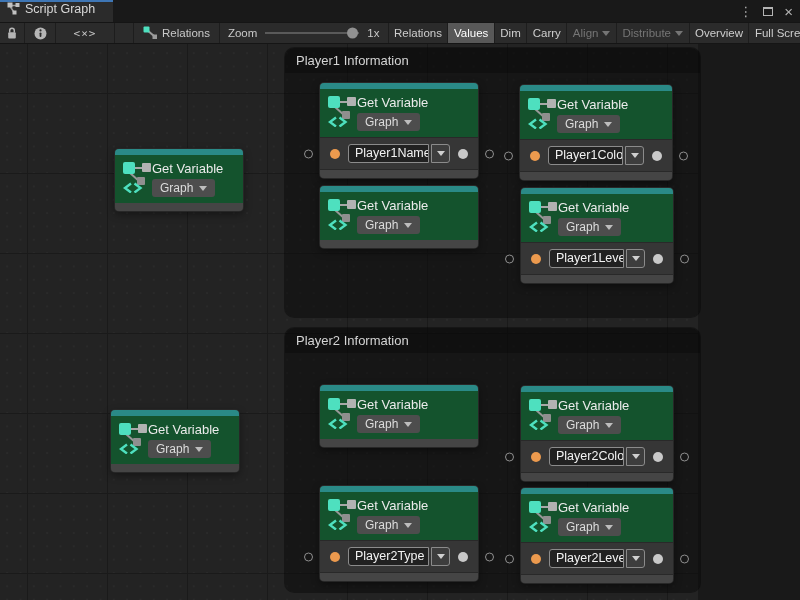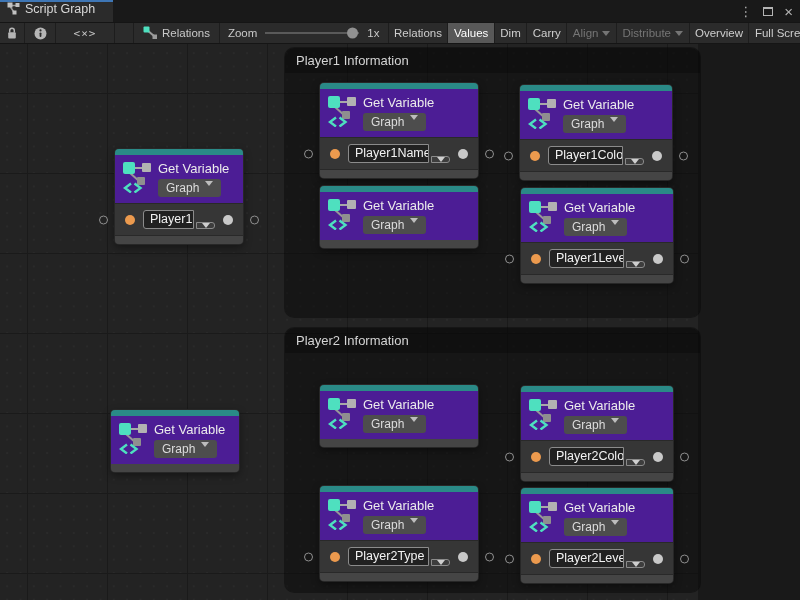--- a/index.html
+++ b/index.html
@@ -61,35 +61,35 @@
   .group-title { color:#d4d4d4; font-size:13px; }
   .g1 { left:285px; top:4px; width:415px; height:269px; }
   .g2 { left:285px; top:284px; width:415px; height:264px; }
 
   
   .node { position:absolute; width:158px; background:#3a3a3a; border-radius:4px;
           box-shadow:0 0 0 1px #272727, 0 3px 8px rgba(0,0,0,0.45); }
   .node.w2 { width:152px; }
   .node.small { width:128px; }
   .node-accent { height:6px; background:#2a8a87; border-radius:4px 4px 0 0; }
-  .node-header { display:flex; align-items:flex-start; gap:6px; padding:5px 20px 6px 7px;
-                 background:#4c1d95; }
+  .node-header { display:flex; align-items:flex-start; padding:5px 20px 6px 7px;
+                 background:#14532d; }
   .node-icon { flex-shrink:0; display:block; margin-top:1px; }
   .head-text { display:flex; flex-direction:column; gap:3px; padding-top:1px; }
   .node-title { color:#ebebeb; font-size:13px; line-height:15px; white-space:nowrap; }
-  .kind-btn { display:inline-flex; align-items:flex-start; gap:6px; background:#4d4d4d;
+  .kind-btn { display:inline-flex; align-items:center; gap:6px; background:#4d4d4d;
               border-radius:3px; padding:2px 8px; color:#dcdcdc; font-size:12px;
               width:max-content; }
   .node-row { position:relative; display:flex; align-items:center; height:33px;
               padding:0 10px; background:#363636; border-top:1px solid #292929;
               border-bottom:1px solid #292929; }
   .port-dot { width:10px; height:10px; border-radius:50%; flex-shrink:0; }
   .orange { background:#ec9a4e; }
   .graydot { background:#c9c9c9; }
-  .var-select { flex:1; display:flex; gap:2px; margin:0 8px; min-width:0;align-items:flex-end; }
+  .var-select { flex:1; display:flex; gap:2px; margin:0 8px; min-width:0; }
   .var-field { flex:1; min-width:0; background:#212121; border:1px solid #8b8b8b;
                border-radius:3px 0 0 3px; color:#f2f2f2; font-size:12.5px;
                padding:1px 6px 2px; white-space:nowrap; overflow:hidden; }
   .var-caret-btn { width:19px; background:#3d3d3d; border:1px solid #8b8b8b;
                    border-radius:0 3px 3px 0; display:flex; align-items:center;
                    justify-content:center; flex-shrink:0; }
   .var-caret-btn .caret { border-top-color:#cfcfcf; }
   .node-footer { height:8px; background:#454545; border-radius:0 0 4px 4px; }
   .port-ext { position:absolute; top:50%; transform:translateY(-50%); width:9px; height:9px;
               border:1.5px solid #8f8f8f; border-radius:50%; }
@@ -207,32 +207,20 @@
           <polyline points="12.5,22.5 18.5,27 12.5,31.5" fill="none" stroke="#4ee0bf" stroke-width="2.4"></polyline>
         </svg>
         <span class="head-text">
           <span class="node-title">Get Variable</span>
           <span class="kind-btn">
             <span>Graph</span>
             <span class="caret"></span>
           </span>
         </span>
       </div>
-      <div class="node-row">
-        <span class="port-ext left"></span>
-        <span class="port-dot orange"></span>
-        <span class="var-select">
-          <span class="var-field">Player1</span>
-          <span class="var-caret-btn">
-              <span class="caret"></span>
-            </span>
-        </span>
-        <span class="port-dot graydot"></span>
-        <span class="port-ext right"></span>
-      </div>
       <div class="node-footer"></div>
     </div>
 
     <div class="node" style="left:320px; top:39px;">
       <div class="node-accent"></div>
       <div class="node-header">
         <svg class="node-icon" width="30" height="32" viewBox="0 0 30 32">
           <line x1="12" y1="7" x2="22" y2="7" stroke="#a8a8a8" stroke-width="2"></line>
           <line x1="8" y1="12" x2="17" y2="20" stroke="#989898" stroke-width="2"></line>
           <rect x="1" y="1" width="12" height="12" rx="2" fill="#4ee0bf"></rect>

